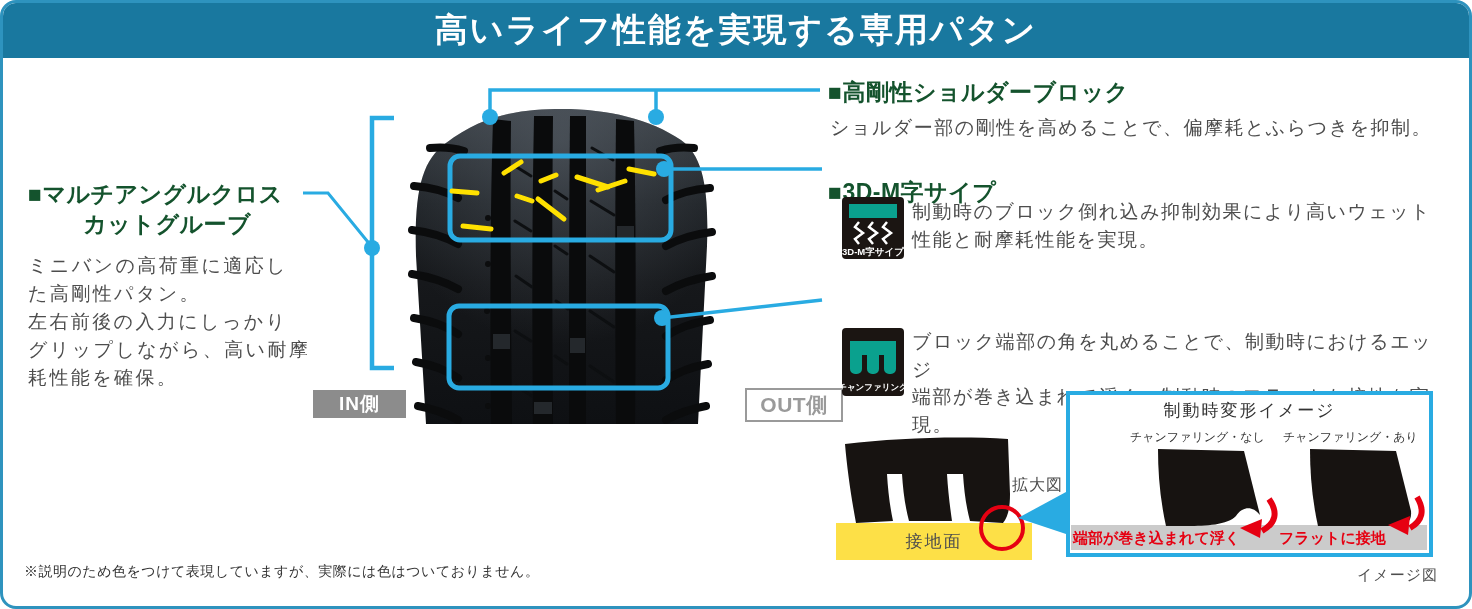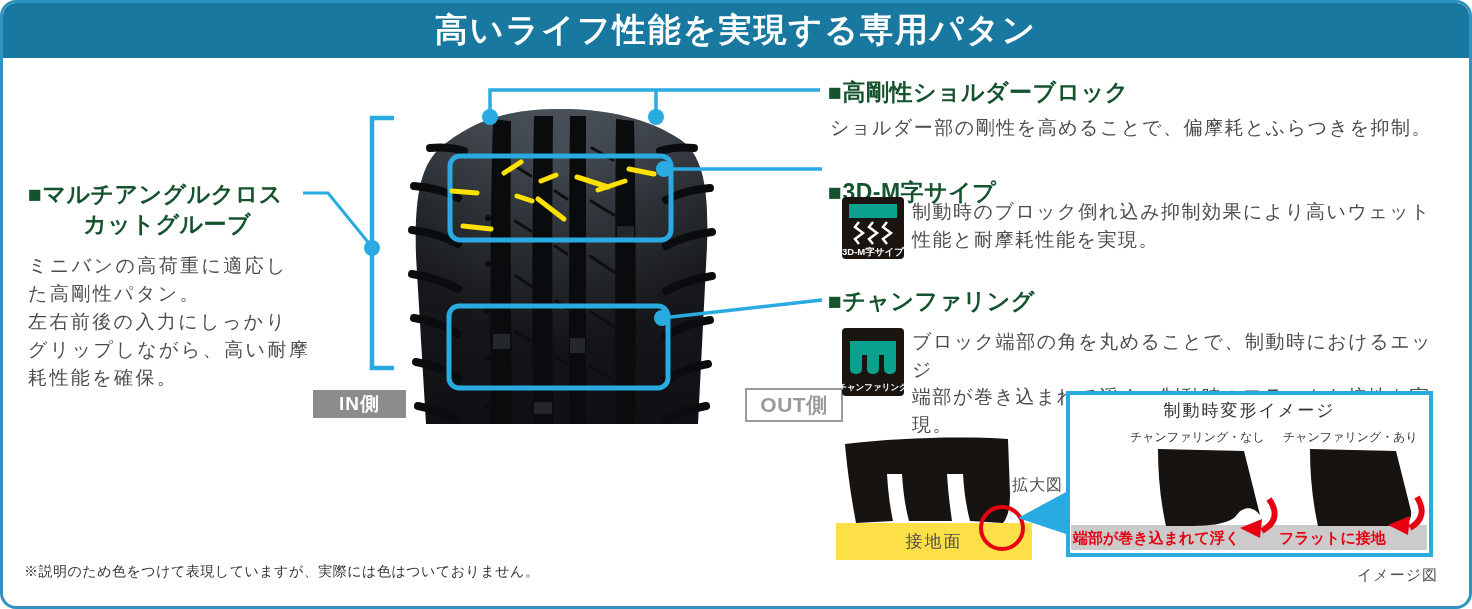--- a/index.html
+++ b/index.html
@@ -180,21 +180,20 @@
     <g stroke="#fff" stroke-width="2.5" fill="none">
       <polyline points="17,25 13,30 21,36 13,42 17,47"></polyline>
       <polyline points="31,25 27,30 35,36 27,42 31,47"></polyline>
       <polyline points="45,25 41,30 49,36 41,42 45,47"></polyline>
     </g>
     <text x="31" y="58" text-anchor="middle" font-size="9.5" font-weight="bold" fill="#fff">3D-M字サイプ</text>
   </svg>
   <div class="abs feature-body preline f2-body">制動時のブロック倒れ込み抑制効果により高いウェット
 性能と耐摩耗性能を実現。</div>
 
-  <div class="abs feature-title nowrap f3-title">■チャンファリング</div>
   <svg class="abs icon-svg chamfer-icon" viewBox="0 0 62 68">
     <rect x="0" y="0" width="62" height="68" rx="4" fill="#1B1512"></rect>
     <path fill="#0AA18E" d="M8,13 H54 V41 a5,5 0 0 1 -5,5 h-2 a5,5 0 0 1 -5,-5 V27 h-5 v14 a5,5 0 0 1 -5,5 h-2 a5,5 0 0 1 -5,-5 V27 h-5 v14 a5,5 0 0 1 -5,5 h-2 a5,5 0 0 1 -5,-5 Z"></path>
     <text x="31" y="62" text-anchor="middle" font-size="8.5" font-weight="bold" fill="#fff">チャンファリング</text>
   </svg>
   <div class="abs feature-body preline f3-body">ブロック端部の角を丸めることで、制動時におけるエッジ
 端部が巻き込まれて浮く。制動時のフラットな接地を実現。</div>
 
   <div class="abs ground-strip">
     <span>接地面</span>

